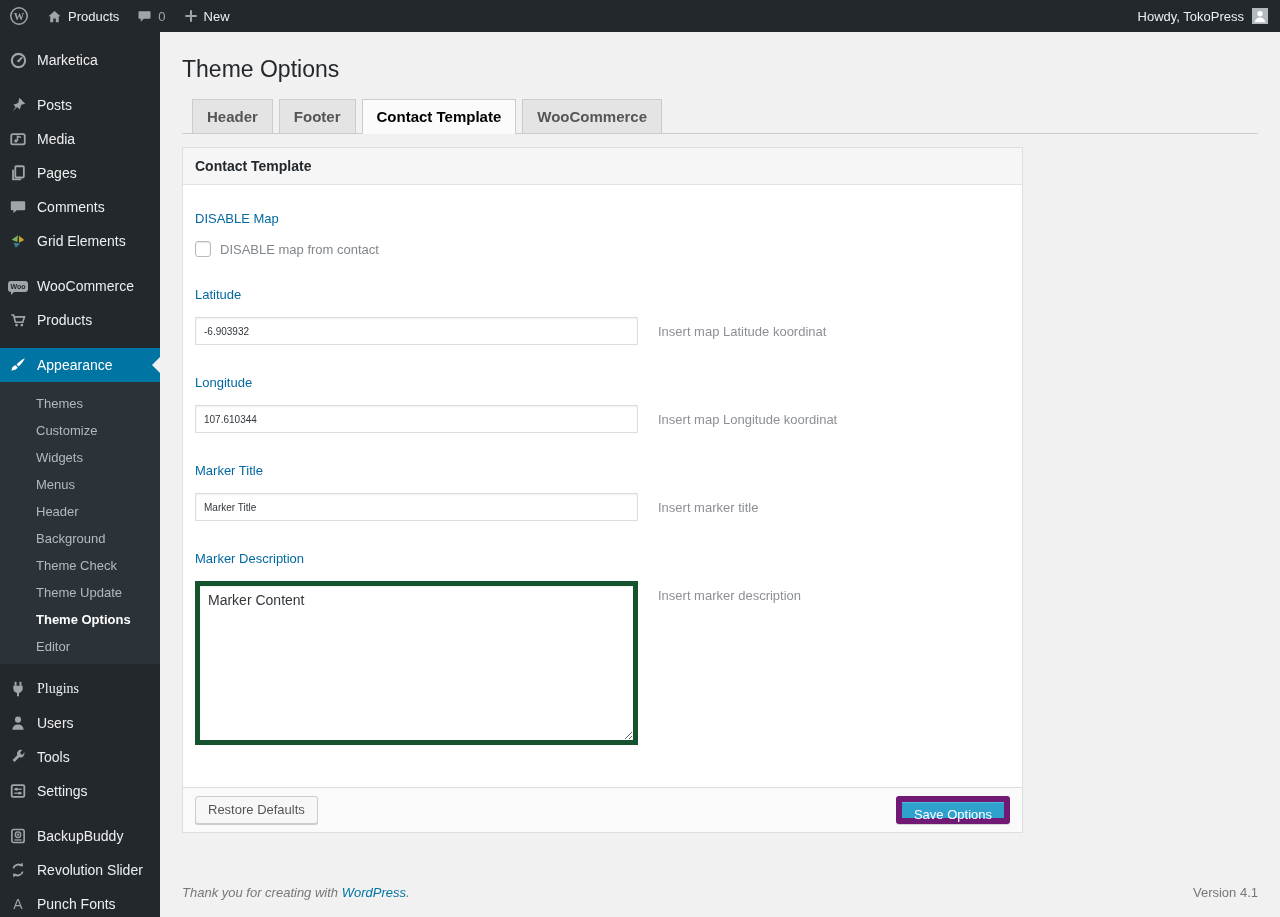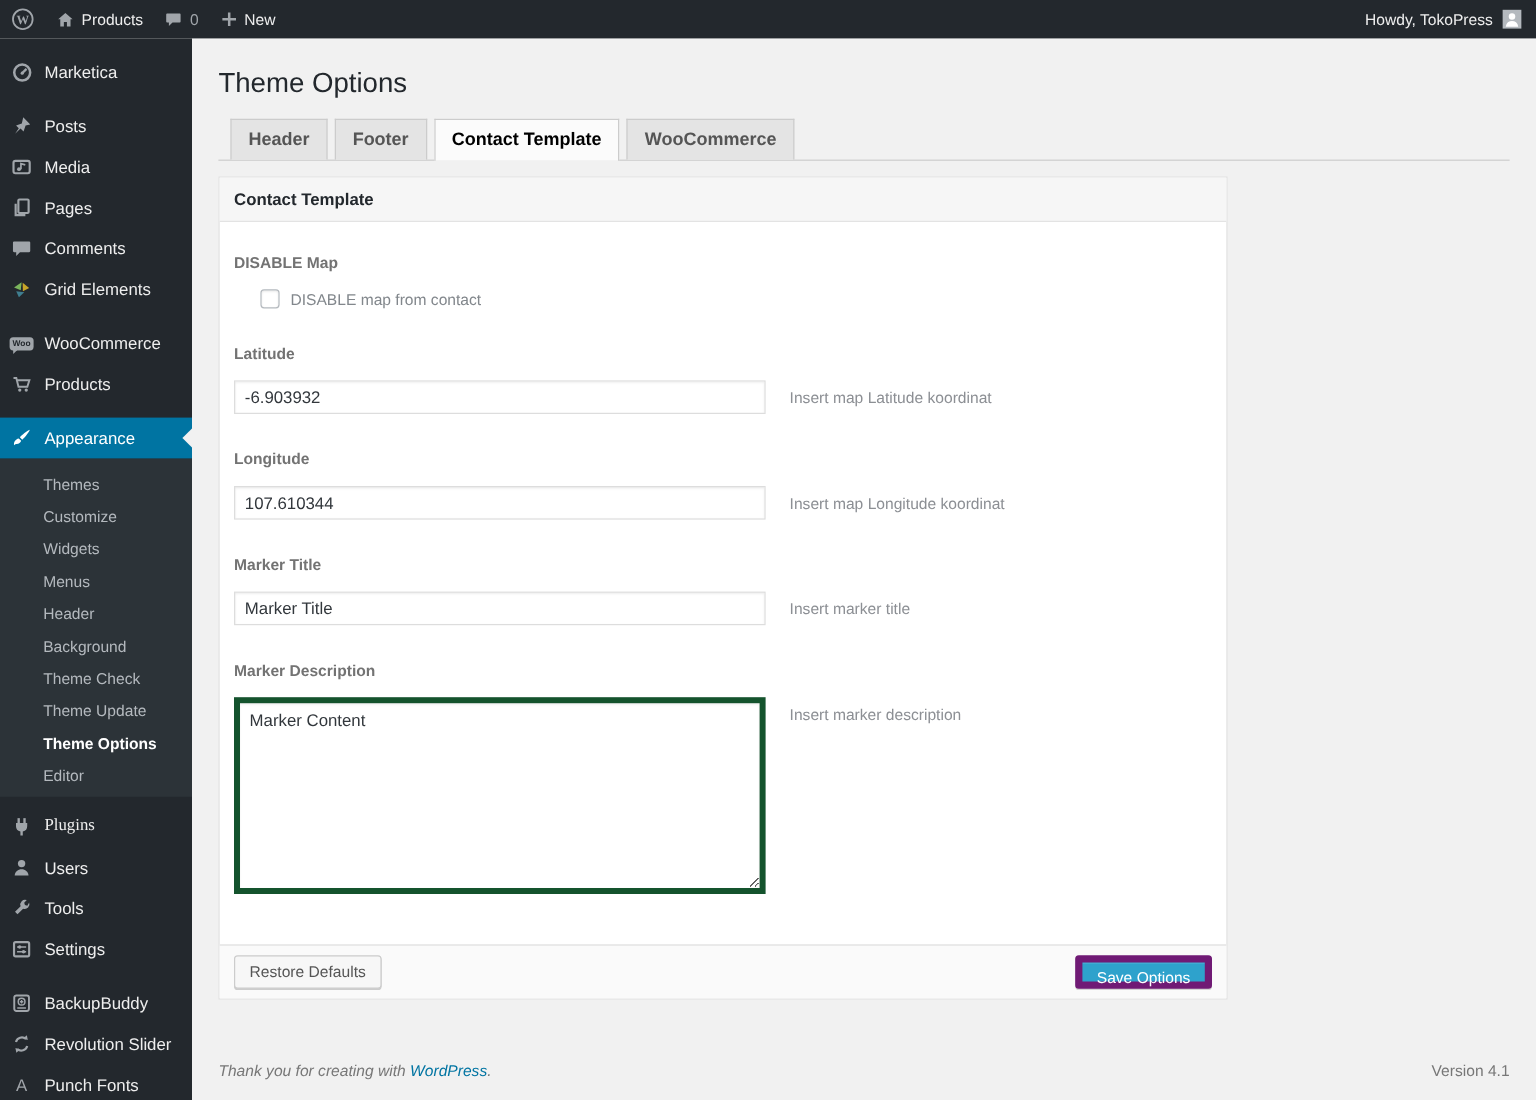--- a/index.html
+++ b/index.html
@@ -76,35 +76,35 @@
   }
 
   .panel { width:841px; margin-top:13px; background:#fff; border:1px solid #dedede; }
   .panel-header {
     background:#f6f6f6; border-bottom:1px solid #e3e3e3;
     padding:10px 12px; font-size:14px; font-weight:bold; color:#23282d;
   }
   .panel-body { padding:26px 12px 42px; }
   .field { margin-bottom:30px; }
   .field:last-child { margin-bottom:0; }
-  .field-label { display:block; font-size:13px; font-weight:bold; color:#737373; margin-bottom:15px; }
+  .field-label { display:block; font-size:13px; font-weight:normal; color:#0369a1; margin-bottom:15px; }
   .field-row { display:flex; align-items:flex-start; }
   .text-input {
     width:443px; height:28px; border:1px solid #ddd; background:#fff;
     box-shadow:inset 0 1px 2px rgba(0,0,0,.07);
-    padding:3px 8px; font-size:14px; color:#32373c; font-family:"Liberation Sans",sans-serif;
+    padding:3px 8px; font-size:10px; color:#32373c; font-family:"Liberation Sans",sans-serif;
   }
   .textarea-input {
     width:443px; height:164px; border:5px solid #14532d; background:#fff;
     box-shadow:inset 0 1px 2px rgba(0,0,0,.07);
     padding:6px 8px; font-size:14px; color:#32373c; font-family:"Liberation Sans",sans-serif;
     resize:both;
   }
   .field-help { margin-left:20px; font-size:13px; color:#8c8f94; padding-top:7px; }
-  .checkbox-row { display:flex; align-items:center;margin-left:22px; }
+  .checkbox-row { display:flex; align-items:center; }
   .checkbox {
     appearance:none; -webkit-appearance:none; width:16px; height:16px;
     border:1px solid #b4b9be; border-radius:3px; background:#fff;
     box-shadow:inset 0 1px 2px rgba(0,0,0,.1); cursor:pointer; margin-right:9px;
   }
   .checkbox-label { font-size:13px; color:#82878c; }
 
   .panel-footer {
     background:#fafafa; border-top:1px solid #dedede;
     padding:8px 12px; display:flex; justify-content:space-between; align-items:center; height:45px;

